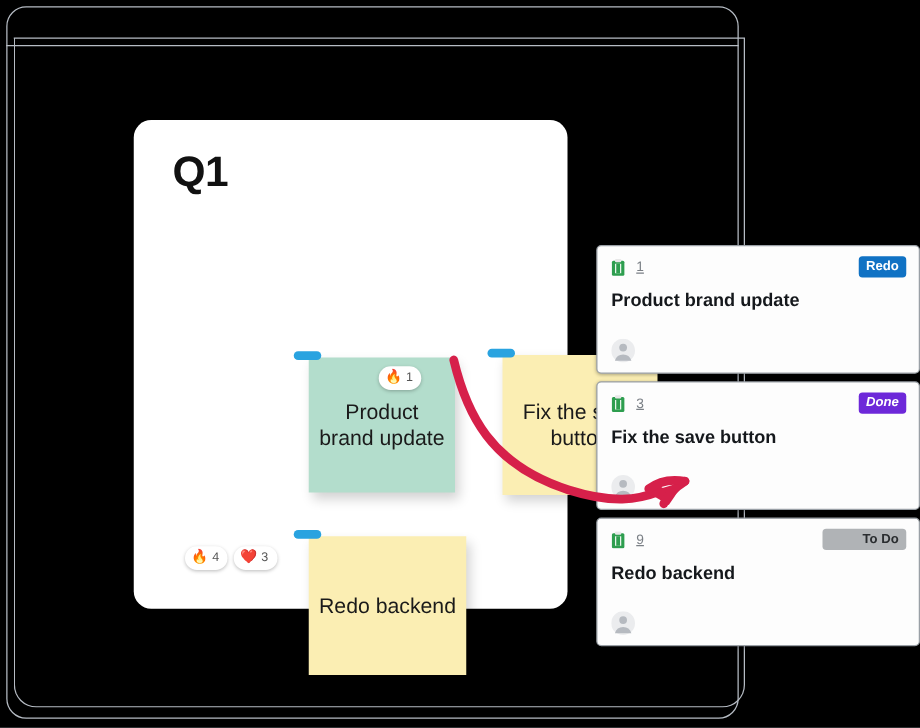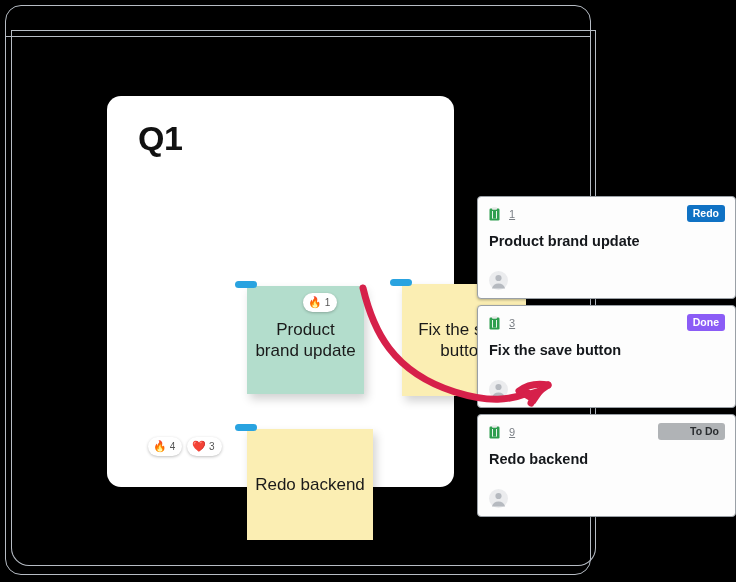--- a/index.html
+++ b/index.html
@@ -166,21 +166,21 @@
     position: absolute;
     right: 10px; top: 8px;
     font-size: 10.5px;
     font-weight: 700;
     color: #ffffff;
     border-radius: 3px;
     padding: 3px 6px 3px 6px;
     line-height: 1.05;
   }
   .badge-doing { background: #1072c4; }
-  .badge-done  { background: #8b5cf6; }
+  .badge-done  { background: #6d28d9; font-style: italic; }
   .badge-todo  { background: #b0b3b6; color: #2a2d30; padding-left: 32px; }
 
   .card-title {
     margin-top: 11px;
     font-size: 14.5px;
     font-weight: 700;
     color: #15181c;
     line-height: 1.2;
   }
   .avatar {

